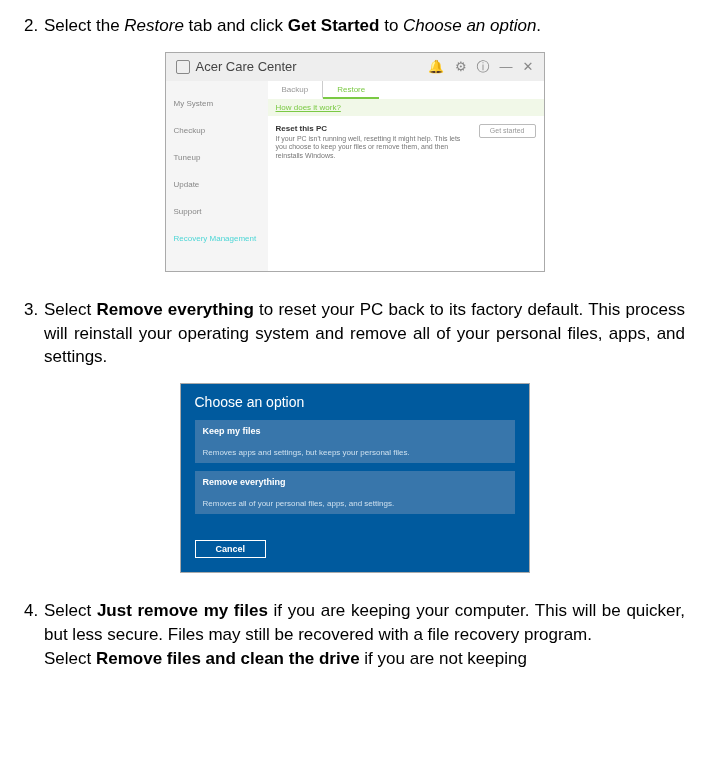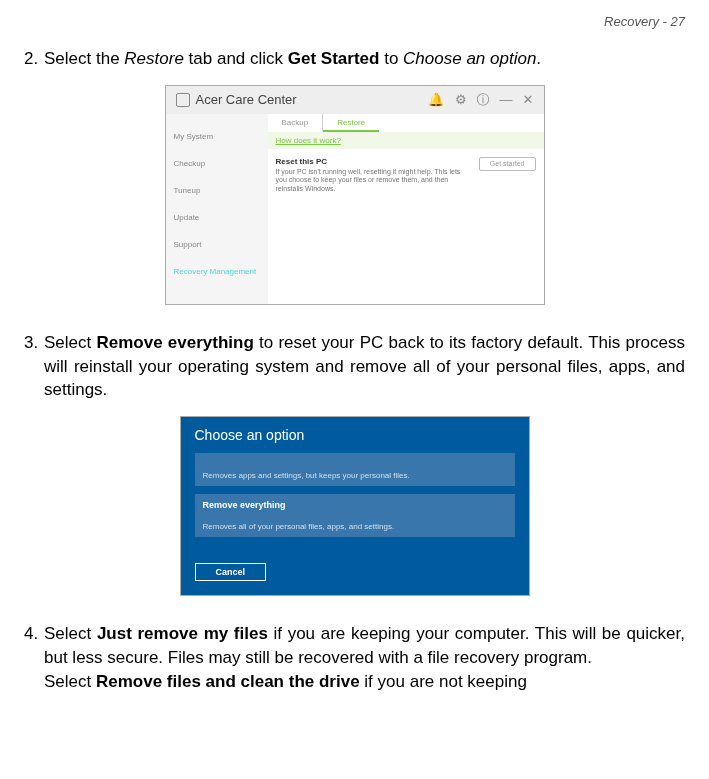--- a/index.html
+++ b/index.html
@@ -39,21 +39,20 @@
     .co-opt { background: #3876ab; margin: 0 14px 8px; padding: 6px 8px; }
     .co-opt-title { font-size: 9px; font-weight: bold; margin-bottom: 2px;}
     .co-opt-desc { font-size: 8px; color: #cde0ef; font-weight: 300; margin-top: 12px;}
     .co-cancel-wrap { display: flex; justify-content: flex-start; padding: 18px 14px 4px;}
     .co-cancel { border: 1px solid #fff; font-size: 9px; padding: 3px 20px; font-weight: bold;}
   </style>
 </head>
 <body>
 
 <div class="page">
-  <div class="page-header">Recovery - 27</div>
 
   <div class="step">
     <div class="step-num">2.</div>
     <div class="step-body">
       <span>Select the </span><span class="italic">Restore</span><span> tab and click </span><span class="bold">Get Started</span><span> to </span><span class="italic">Choose an option</span><span>.</span>
     </div>
   </div>
 
   <div class="figure acc">
     <div class="acc-titlebar">
@@ -96,20 +95,21 @@
   <div class="step">
     <div class="step-num">3.</div>
     <div class="step-body">
       <span>Select </span><span class="bold">Remove everything</span><span> to reset your PC back to its factory default. This process will reinstall your operating system and remove all of your personal files, apps, and settings.</span>
     </div>
   </div>
 
   <div class="figure co">
     <div class="co-title">Choose an option</div>
     <div class="co-opt">
+      <div class="co-opt-title">Keep my files</div>
       <div class="co-opt-desc">Removes apps and settings, but keeps your personal files.</div>
     </div>
     <div class="co-opt">
       <div class="co-opt-title">Remove everything</div>
       <div class="co-opt-desc">Removes all of your personal files, apps, and settings.</div>
     </div>
     <div class="co-cancel-wrap">
       <div class="co-cancel">Cancel</div>
     </div>
   </div>

